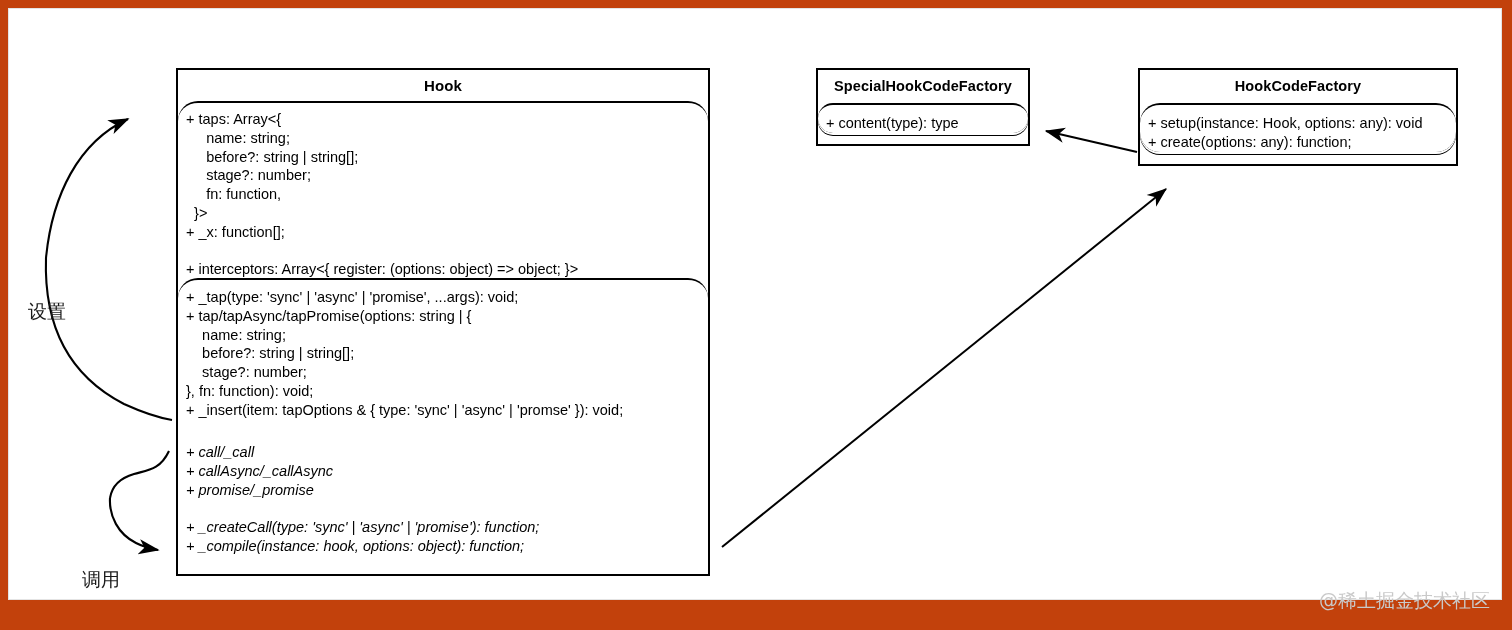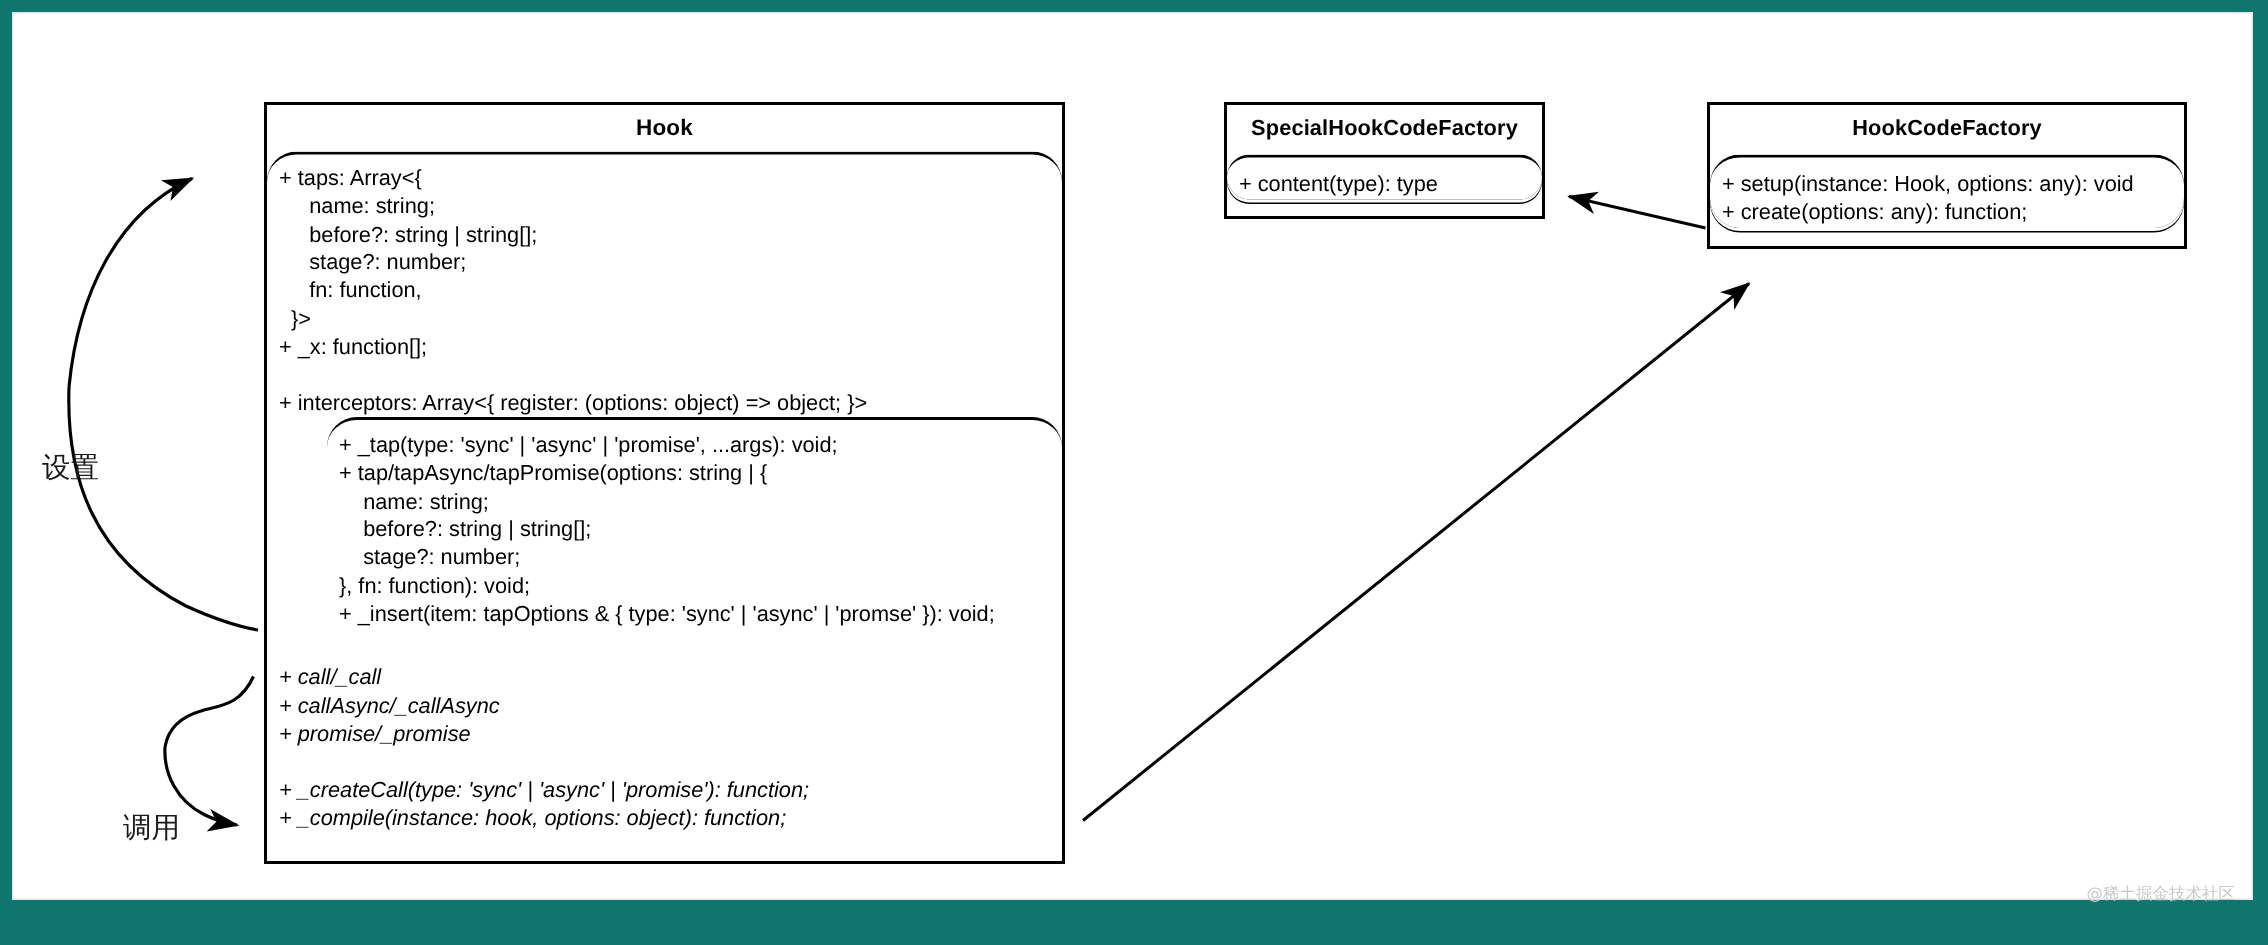--- a/index.html
+++ b/index.html
@@ -8,21 +8,21 @@
     padding: 0;
     background: #ffffff;
   }
   body {
     font-family: "Liberation Sans", sans-serif;
   }
   #canvas {
     position: relative;
     width: 1512px;
     height: 630px;
-    background: #0f766e;
+    background: #c2410c;
     overflow: hidden;
   }
   
   #frame {
     position: absolute;
     left: 8px;
     top: 8px;
     width: 1494px;
     height: 592px;
     border: 1px solid #e4e4e4;
@@ -80,21 +80,20 @@
   }
   #hook-attrs {
     padding: 7px 0 6px 8px;
     height: 177px;
     box-sizing: border-box;
   }
   #hook-methods-a {
     padding: 8px 0 0 8px;
     height: 155px;
     box-sizing: border-box;
-    margin-left: 40px;
   }
   #hook-methods-b {
     padding: 10px 0 0 8px;
     font-style: italic;
   }
 
   
   #special-box {
     left: 816px;
     top: 68px;
@@ -134,29 +133,29 @@
     white-space: nowrap;
     font-family: "DejaVu Sans", sans-serif;
     margin-top: 39px;
   }
   #label-setup {
     left: 28px;
     top: 260px;
   }
   #label-call {
     left: 82px;
-    top: 500px;
+    top: 528px;
   }
 
   
   #watermark {
     position: absolute;
     right: 22px;
     top: 588px;
-    font-size: 11px;
+    font-size: 19px;
     color: #c9c9c9;
     font-family: "DejaVu Sans", sans-serif;
     white-space: nowrap;
   }
 </style>
 </head>
 <body>
 
 <div id="canvas">
 

